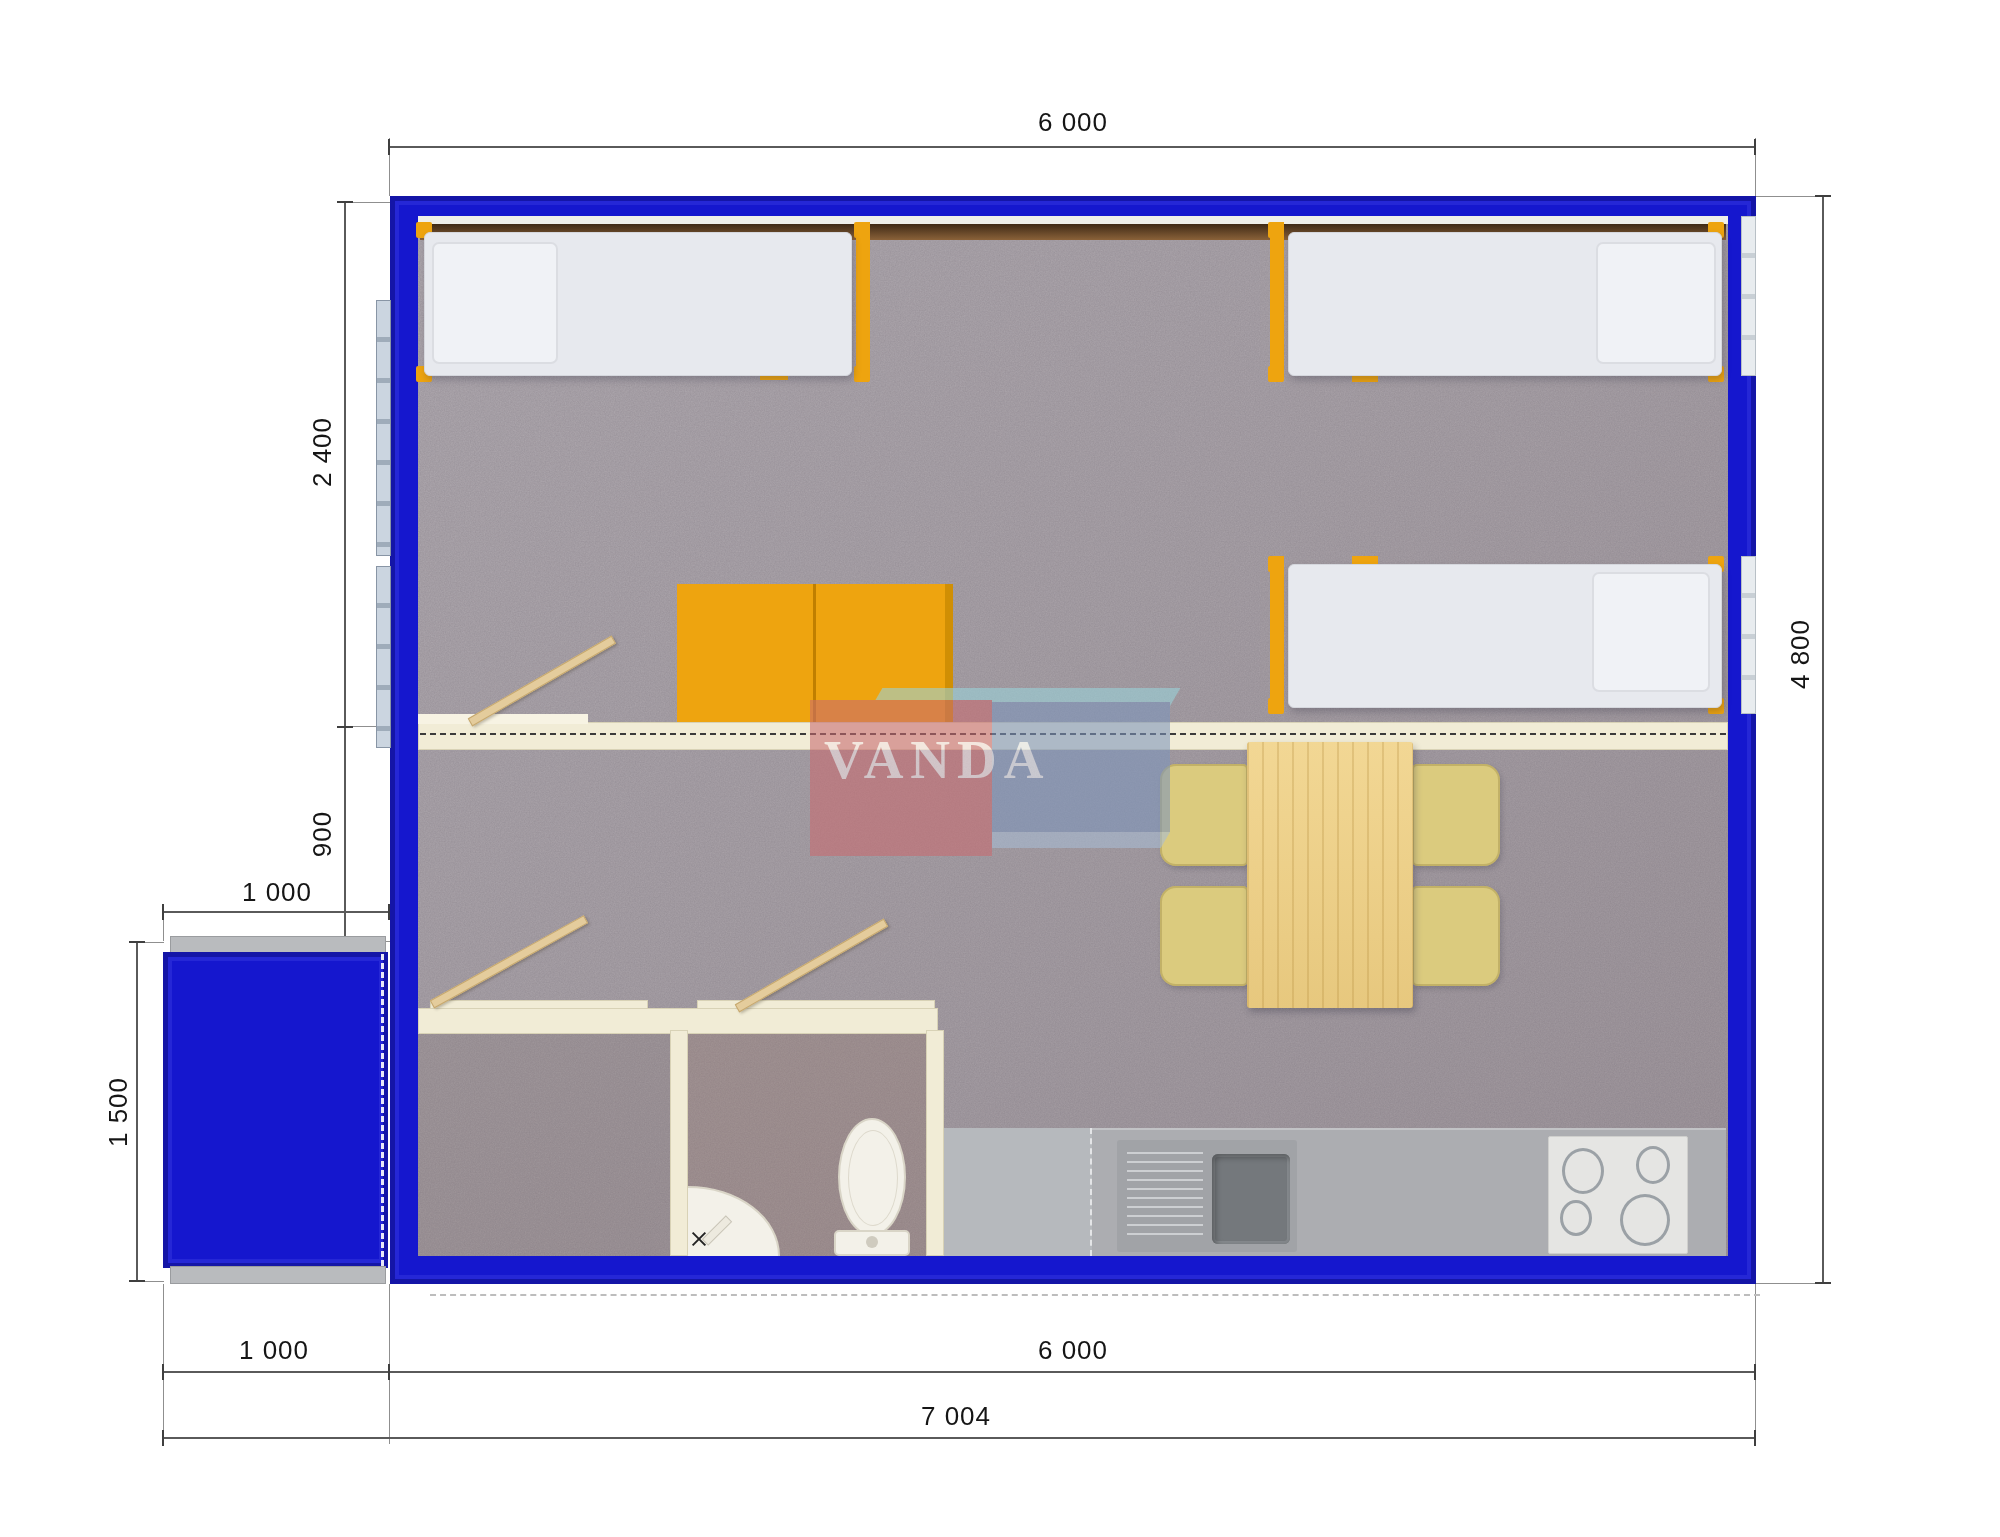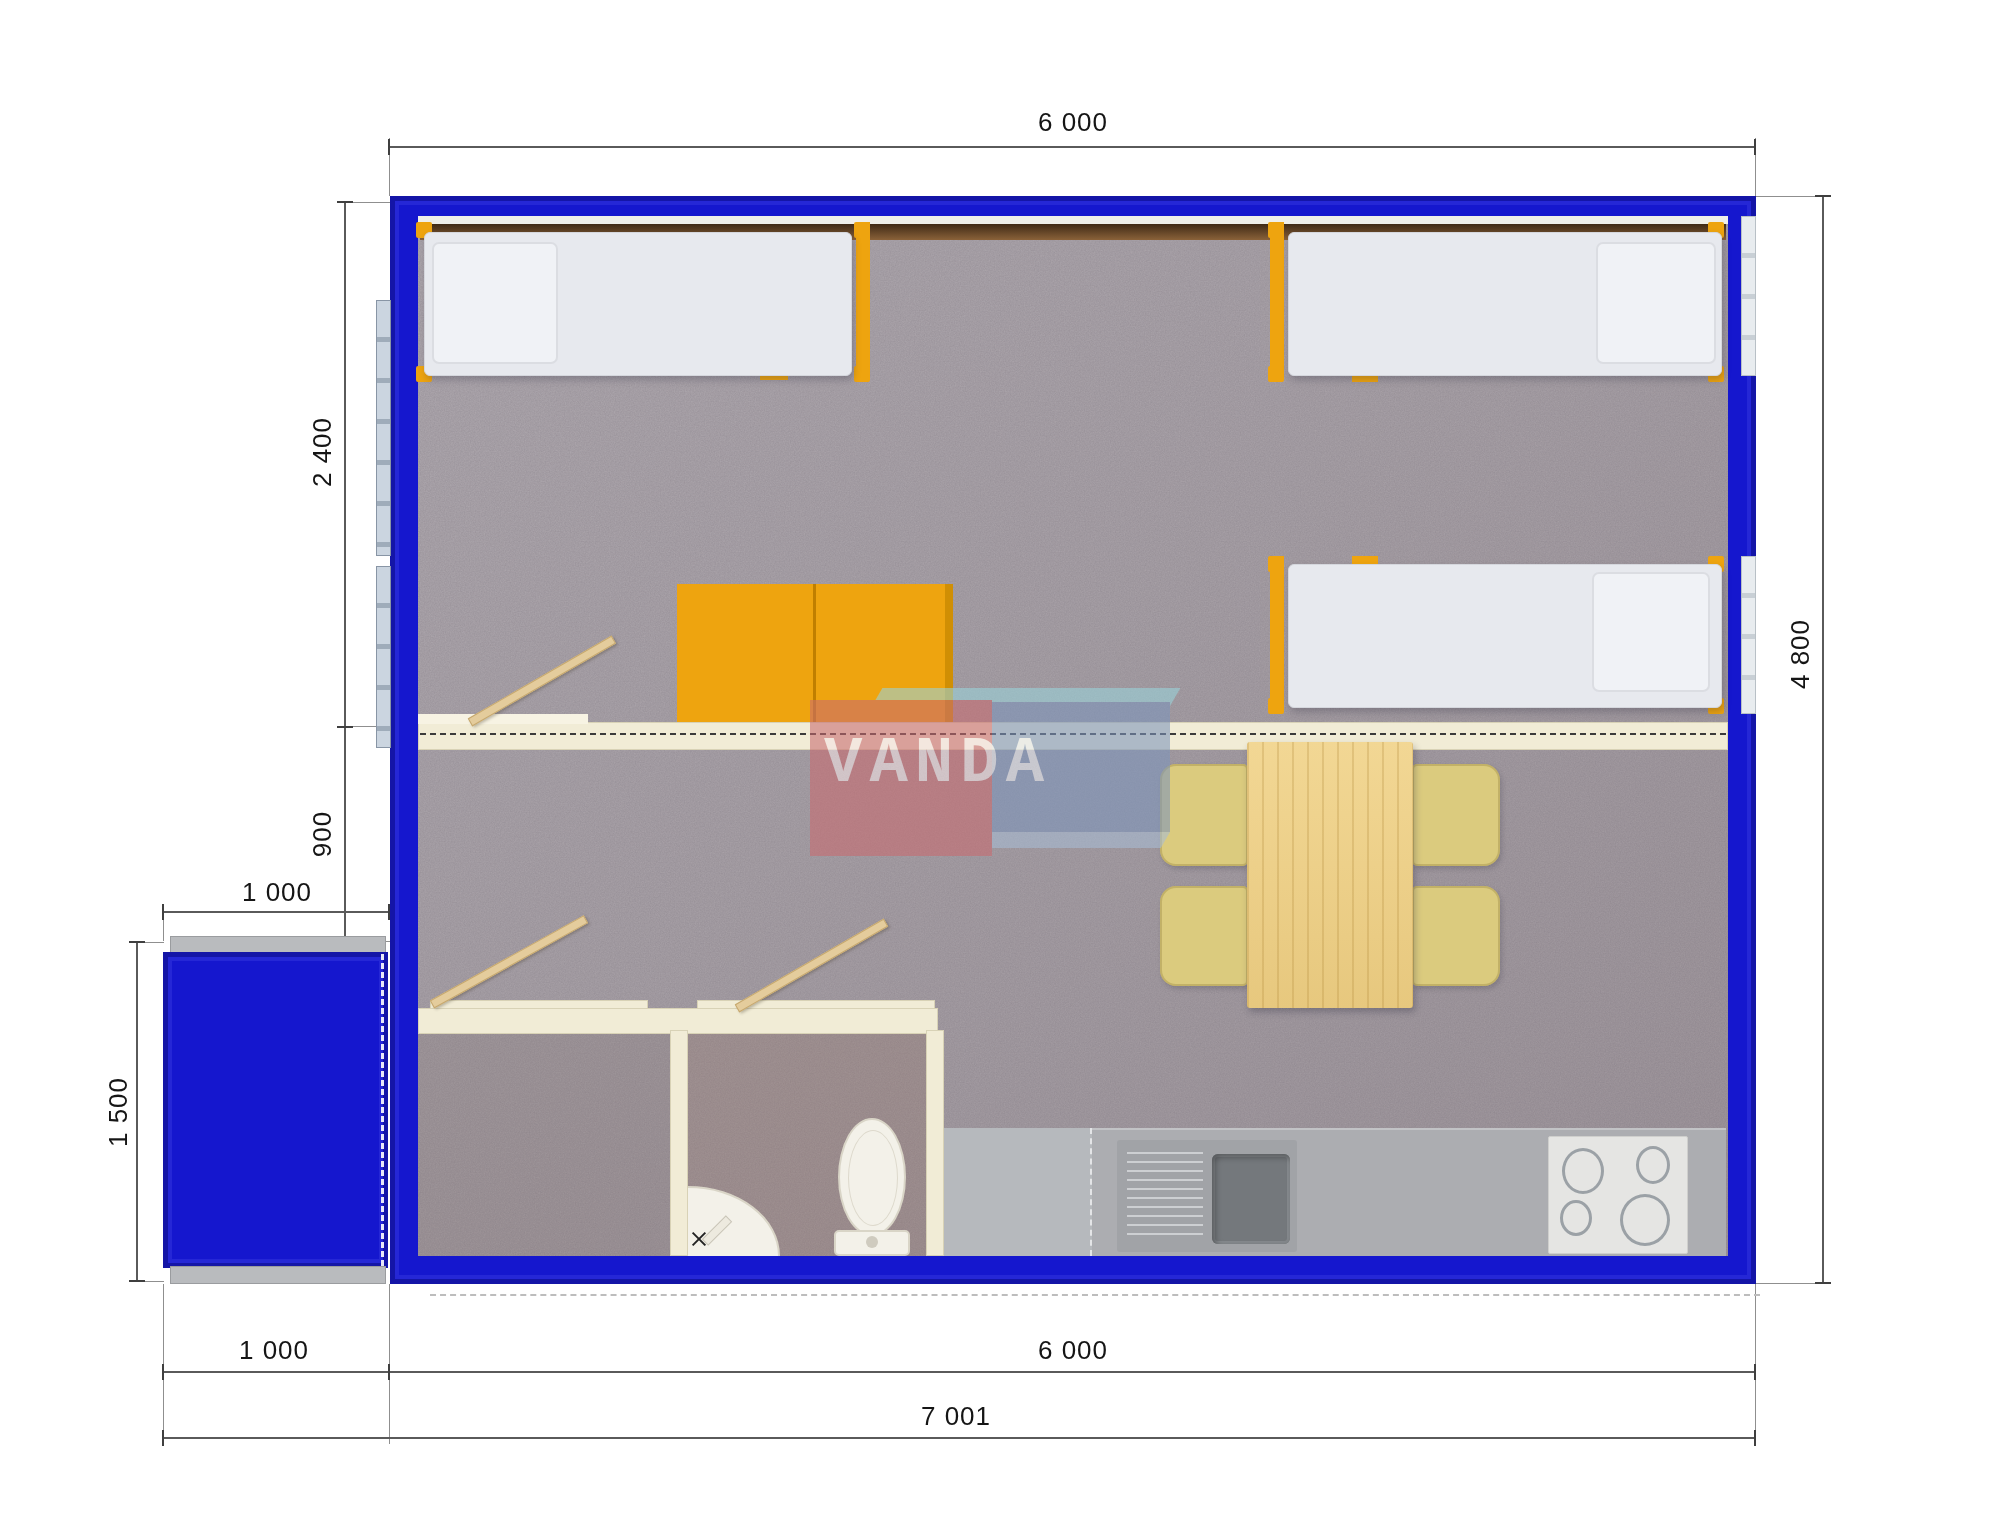--- a/index.html
+++ b/index.html
@@ -44,22 +44,22 @@
   .pillow{position:absolute;background:#F0F2F6;border:2px solid #DBDDE2;border-radius:7px;box-sizing:border-box;}
   .orange{position:absolute;background:var(--furniture-orange);}
   .nub{position:absolute;width:16px;height:16px;background:var(--furniture-orange);border-radius:2px;}
   .chair{position:absolute;background:var(--chair-tan);box-shadow:inset 0 0 0 2px rgba(150,130,60,.35),2px 3px 5px rgba(40,40,60,.2);}
   .door-leaf{position:absolute;height:9px;background:#E4CC9C;border:1px solid #C6A86F;box-sizing:border-box;
              transform-origin:left center;box-shadow:1px 2px 3px rgba(60,50,30,.3);}
   .fixture{position:absolute;background:#F3F1E9;border:2px solid #D9D5C7;box-sizing:border-box;}
   .burner{position:absolute;border:3px solid #9BA1A6;border-radius:50%;box-sizing:border-box;}
   
   .wm{position:absolute;opacity:.58;pointer-events:none;}
-  .wm-text{position:absolute;font-size:64px;font-weight:bold;color:rgba(255,255,255,.82);
-           letter-spacing:7px;font-family:Liberation Mono, monospace;text-align:center;}
+  .wm-text{position:absolute;font-size:55px;font-weight:bold;color:rgba(255,255,255,.82);
+           letter-spacing:7px;font-family:Liberation Serif, serif;text-align:center;}
 </style>
 </head>
 <body>
 
 <div class="stage">
 
   <div class="ext-line" style="left:389px;top:138px;width:1px;height:58px;"></div>
   <div class="ext-line" style="left:1755px;top:138px;width:1px;height:58px;"></div>
   <div class="ext-line" style="left:345px;top:202px;width:45px;height:1px;"></div>
   <div class="ext-line" style="left:345px;top:726px;width:73px;height:1px;"></div>
@@ -104,21 +104,21 @@
   <div class="tick" style="left:1754px;top:1430px;width:2px;height:16px;"></div>
 
   <div class="dim-label" style="left:993px;top:106px;">6 000</div>
   <div class="dim-label vert" style="left:242px;top:436px;">2 400</div>
   <div class="dim-label vert" style="left:242px;top:818px;">900</div>
   <div class="dim-label" style="left:197px;top:876px;">1 000</div>
   <div class="dim-label vert" style="left:38px;top:1096px;">1 500</div>
   <div class="dim-label vert" style="left:1720px;top:638px;">4 800</div>
   <div class="dim-label" style="left:194px;top:1334px;">1 000</div>
   <div class="dim-label" style="left:993px;top:1334px;">6 000</div>
-  <div class="dim-label" style="left:876px;top:1400px;">7 001</div>
+  <div class="dim-label" style="left:876px;top:1400px;">7 004</div>
 
   <div class="abs" style="left:170px;top:936px;width:216px;height:18px;background:#B9BBBE;border:1px solid #9A9C9F;box-sizing:border-box;"></div>
   <div class="blue-wall" style="left:163px;top:952px;width:225px;height:316px;"></div>
   <div class="abs" style="left:170px;top:1266px;width:216px;height:18px;background:#B9BBBE;border:1px solid #9A9C9F;box-sizing:border-box;"></div>
 
   <div class="blue-wall" style="left:390px;top:196px;width:1366px;height:1088px;"></div>
   <div class="floor" style="left:418px;top:224px;width:1310px;height:1032px;"></div>
 
   <svg style="position:absolute;left:418px;top:224px;opacity:.3;pointer-events:none;" width="1310" height="1032">
     <defs>

